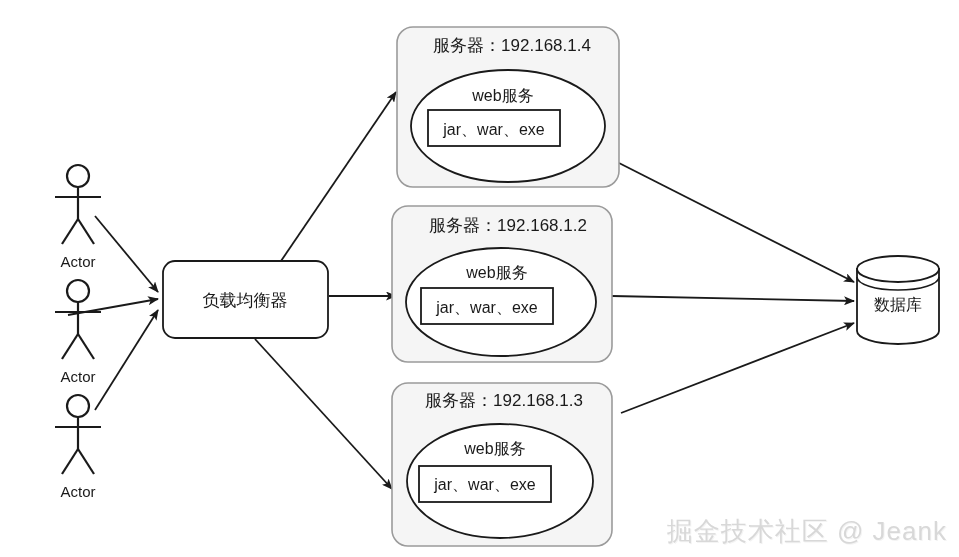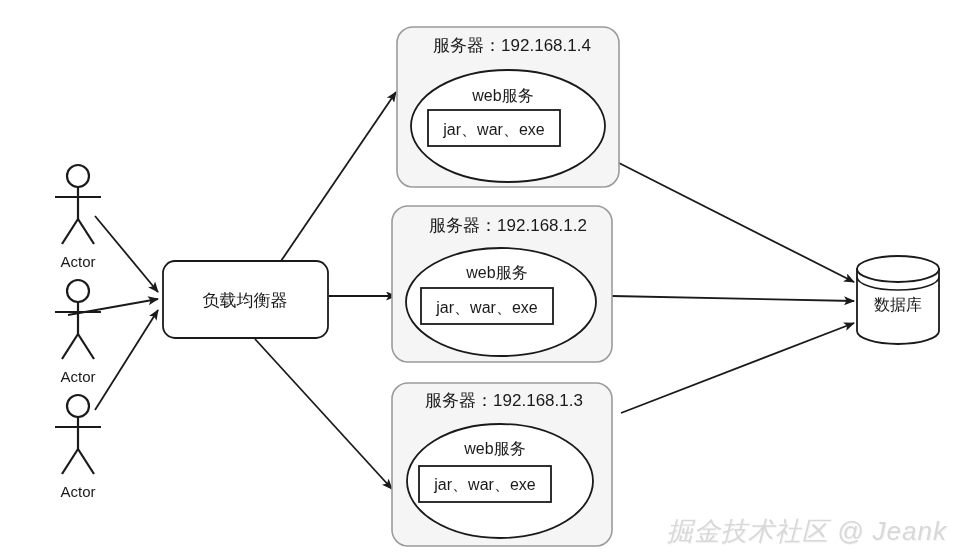--- a/index.html
+++ b/index.html
@@ -50,21 +50,20 @@
     position: absolute;
     right: 12px;
     bottom: 8px;
     font-size: 26px;
     color: #d8d8d8;
     font-family: "Liberation Sans", "DejaVu Sans", sans-serif;
     letter-spacing: 1px;
     white-space: nowrap;
     text-shadow: 1px 1px 0 #f4f4f4;
     user-select: none;
-    font-style: italic;
   }
 </style>
 </head>
 <body>
 
 <div id="canvas">
 
   <svg id="diagram-svg" viewBox="0 0 959 557">
     <defs>
       <marker id="arrowhead" markerWidth="11" markerHeight="9" refX="10" refY="4.5" orient="auto" markerUnits="userSpaceOnUse">

